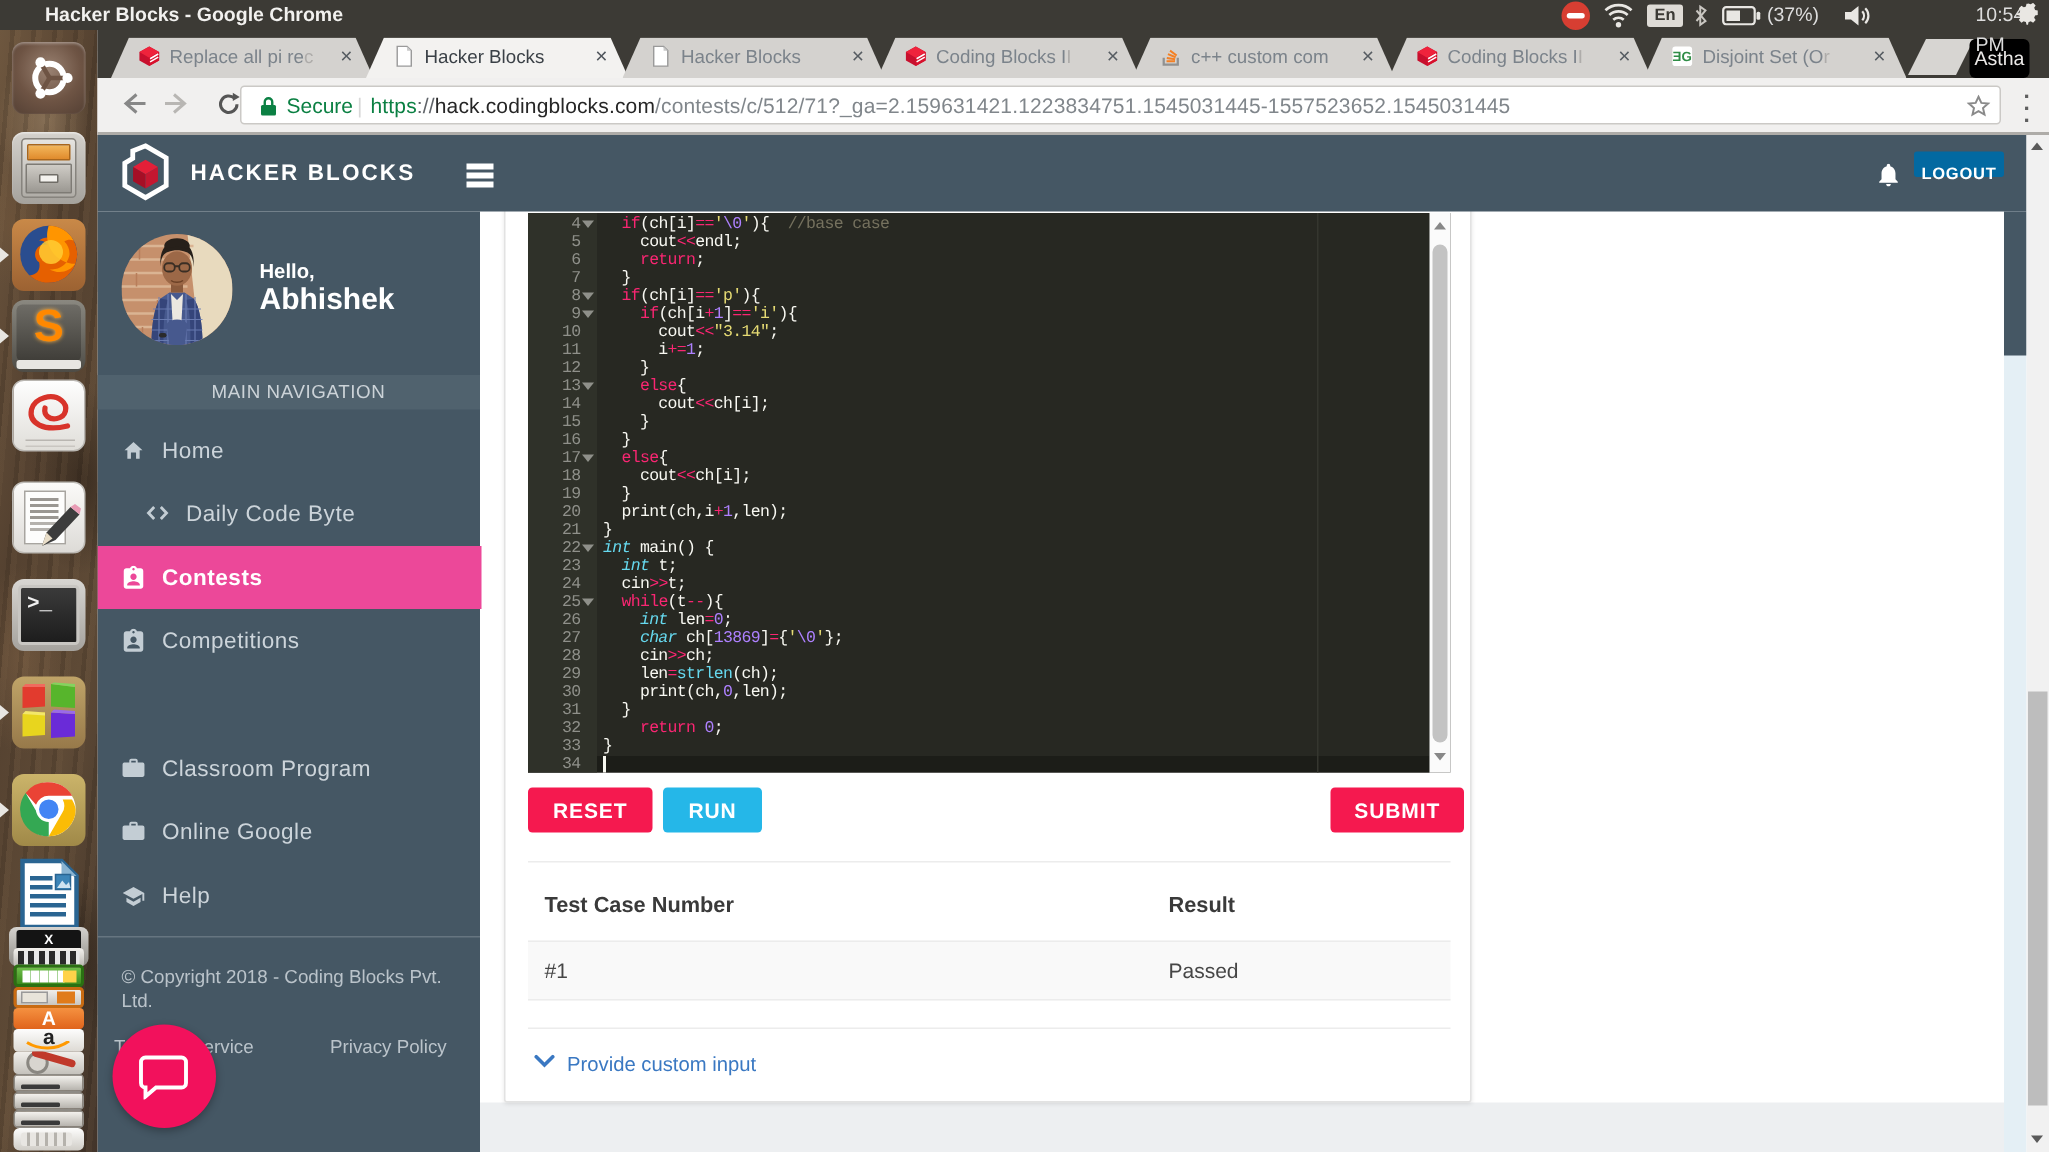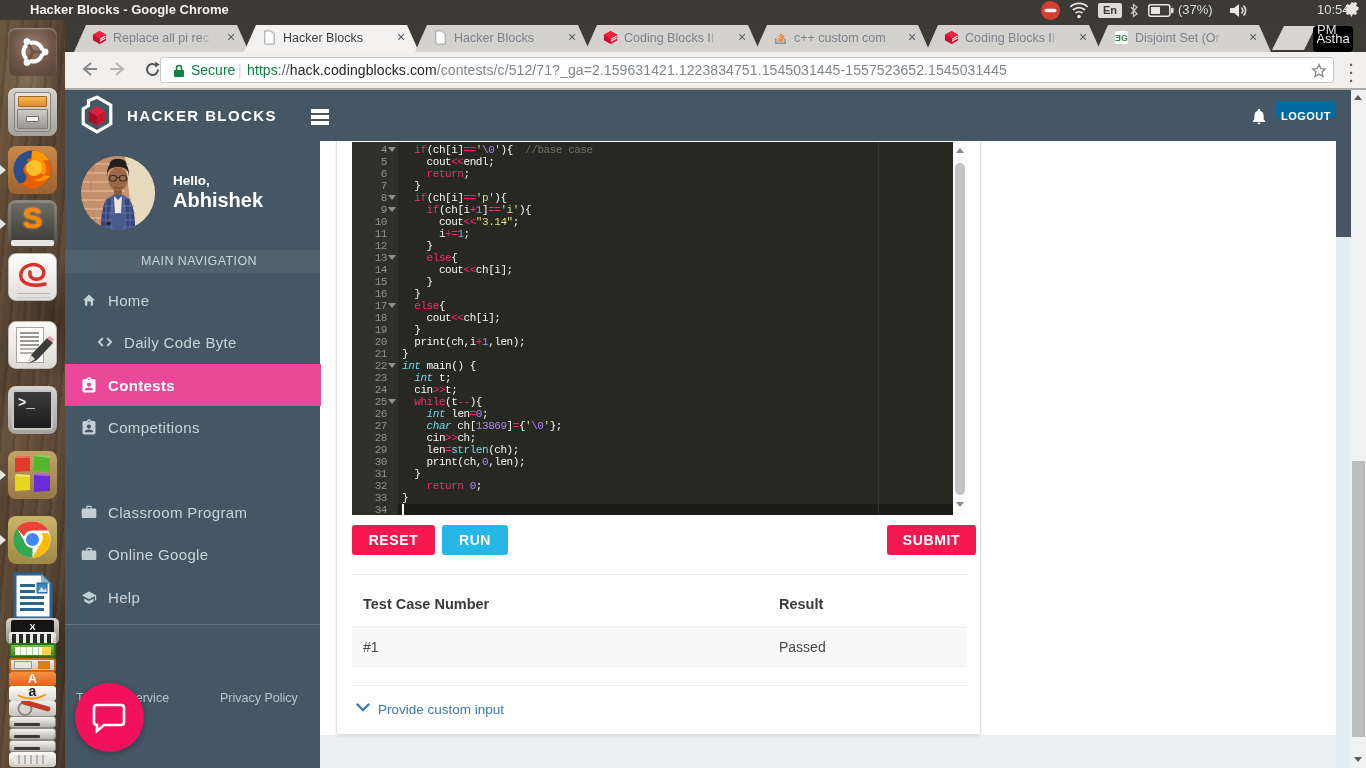--- a/index.html
+++ b/index.html
@@ -495,20 +495,21 @@
         </svg>
         <span>Online Google</span>
       </div>
     <div class="nav" style="top:435px;">
         <svg viewBox="0 0 16 16">
           <path d="M8 2.4L.8 6.3 8 10.2l5.9-3.2v4.5h1.3V6.3L8 2.4zM3.3 9.5v2.9L8 15l4.7-2.6V9.5L8 12.1 3.3 9.5z" fill="#c3cdd4"></path>
         </svg>
         <span>Help</span>
       </div>
     <div style="position:absolute; left:0; top:483px; width:255px; height:1px; background:rgba(255,255,255,0.18);"></div>
+    <div style="position:absolute; left:16px; top:503px; width:225px; color:#bac3ca; font-size:12.5px; line-height:15.5px;">© Copyright 2018 - Coding Blocks Pvt. Ltd.</div>
     <div style="position:absolute; left:11px; top:550px; color:#bac3ca; font-size:12.5px;">Terms of Service</div>
     <div style="position:absolute; left:155px; top:550px; color:#bac3ca; font-size:12.5px;">Privacy Policy</div>
     <div style="position:absolute; left:10px; top:542px; width:69px; height:69px; border-radius:50%; background:#f2115c; box-shadow:0 2px 6px rgba(0,0,0,.3);">
       <svg style="position:absolute; left:17px; top:20px;" width="34" height="30" viewBox="0 0 34 30">
         <path d="M5 2h24c1.7 0 3 1.3 3 3v14c0 1.7-1.3 3-3 3H12l-7 6v-6H5c-1.7 0-3-1.3-3-3V5c0-1.7 1.3-3 3-3z" fill="none" stroke="#fff" stroke-width="2.6"></path>
       </svg>
     </div>
   </div>
   <div id="graybottom"></div>
   <div id="pagescroll">

